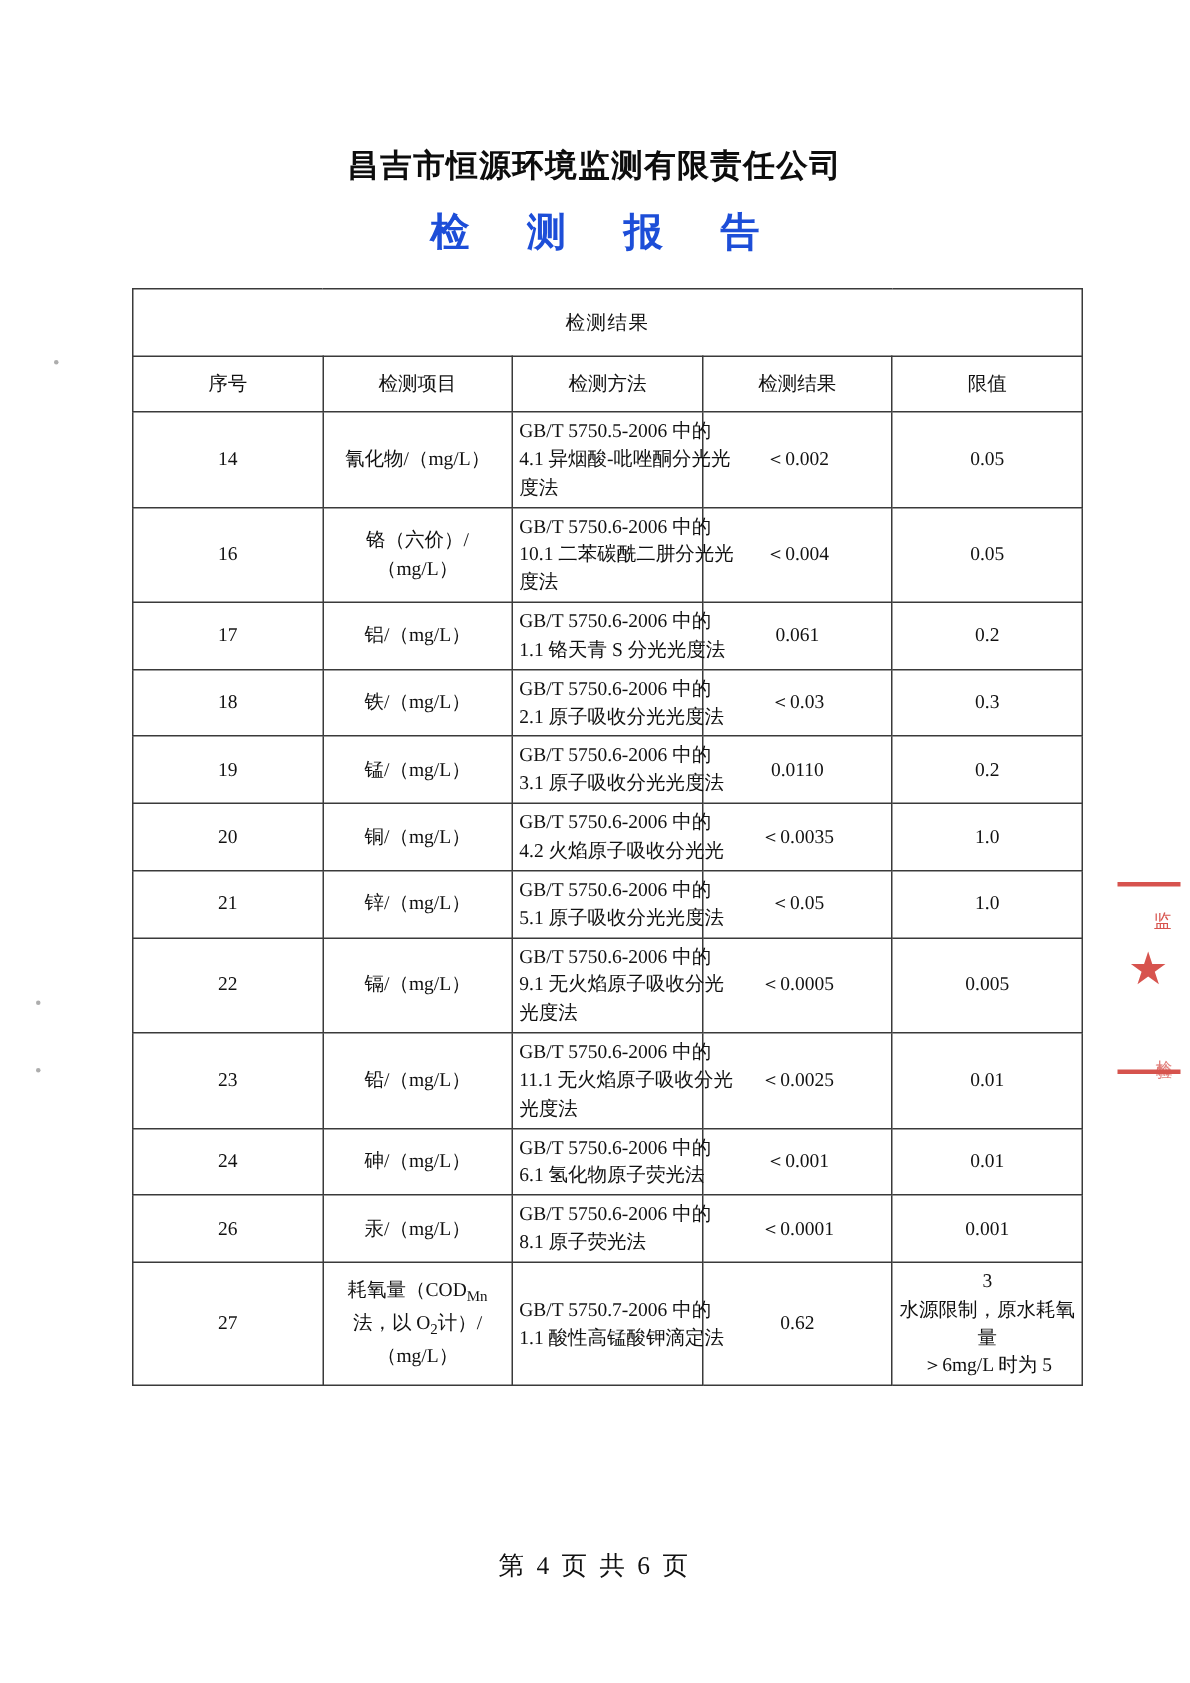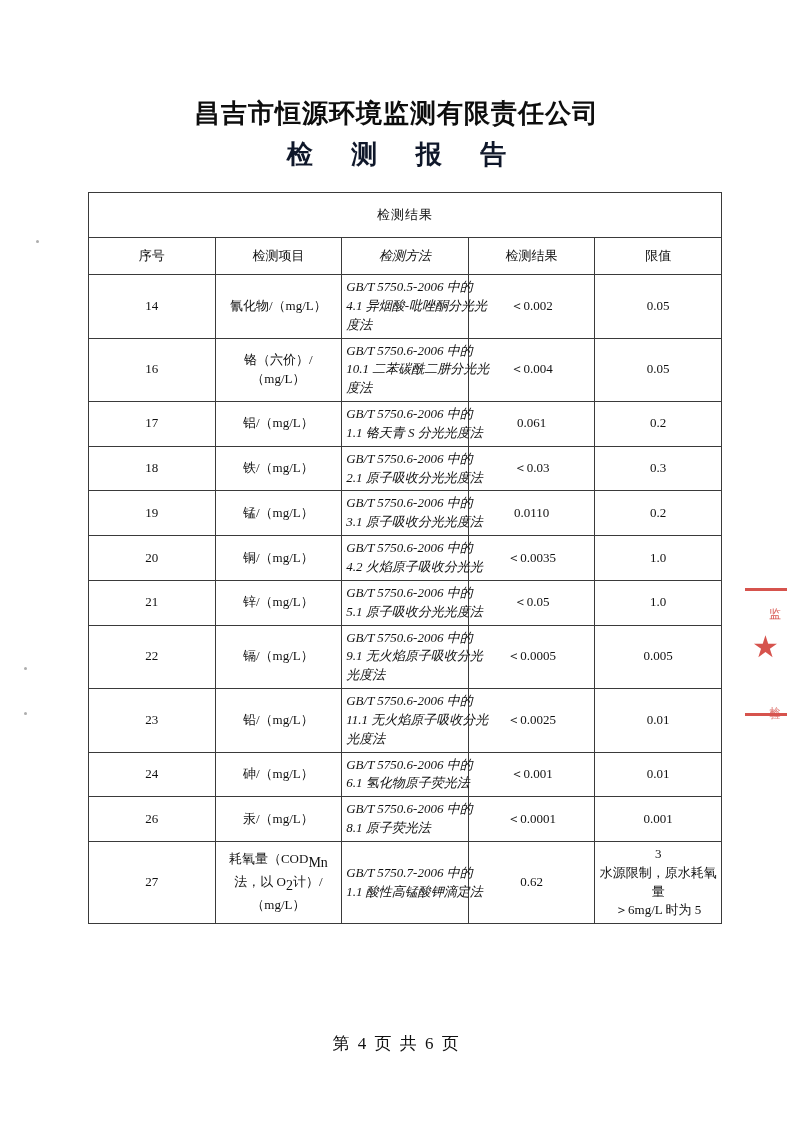--- a/index.html
+++ b/index.html
@@ -20,36 +20,36 @@
     width: 793px;
     height: 1122px;
     box-sizing: border-box;
   }
   .company-title {
     position: absolute;
     top: 96px;
     left: 0;
     width: 793px;
     text-align: center;
-    font-size: 26px;
+    font-size: 21px;
     font-weight: bold;
     letter-spacing: 1px;
     color: #0d0d0d;
   }
   .report-title {
     position: absolute;
     top: 137px;
     left: 0;
     width: 793px;
     text-align: center;
     font-size: 26px;
     font-weight: bold;
     letter-spacing: 16px;
     text-indent: 16px;
-    color: #0f172a;
+    color: #1d4ed8;
   }
   table.main {
     position: absolute;
     top: 192px;
     left: 88px;
     width: 634px;
     border-collapse: collapse;
     table-layout: fixed;
     padding-left: 48px;
   }
@@ -67,26 +67,26 @@
     font-size: 15px;
     height: 38px;
     letter-spacing: 1px;
   }
   .hdr td {
     height: 30px;
     font-size: 14px;
   }
   .c-no    { width: 54px;  text-align: center; font-size: 13px; }
   .c-item  { width: 166px; text-align: center; font-size: 13px; }
-  .c-method{ width: 178px; text-align: left; font-size: 12.5px; padding-left: 6px; font-style: italic; }
+  .c-method{ width: 178px; text-align: left; font-size: 12.5px; padding-left: 6px; }
   .c-result{ width: 94px;  text-align: center; font-size: 13px; }
   .c-limit { width: 140px; text-align: center; font-size: 13px; }
   .method-line { display: block; white-space: nowrap; }
   .limit-multi { line-height: 1.5; font-size: 12.5px; }
-  .sub { font-size: 14px; vertical-align: sub; }
+  .sub { font-size: 10px; vertical-align: sub; }
   .footer {
     position: absolute;
     top: 1032px;
     left: 0;
     width: 793px;
     text-align: center;
     font-size: 17px;
     letter-spacing: 2px;
     color: #111;
   }

